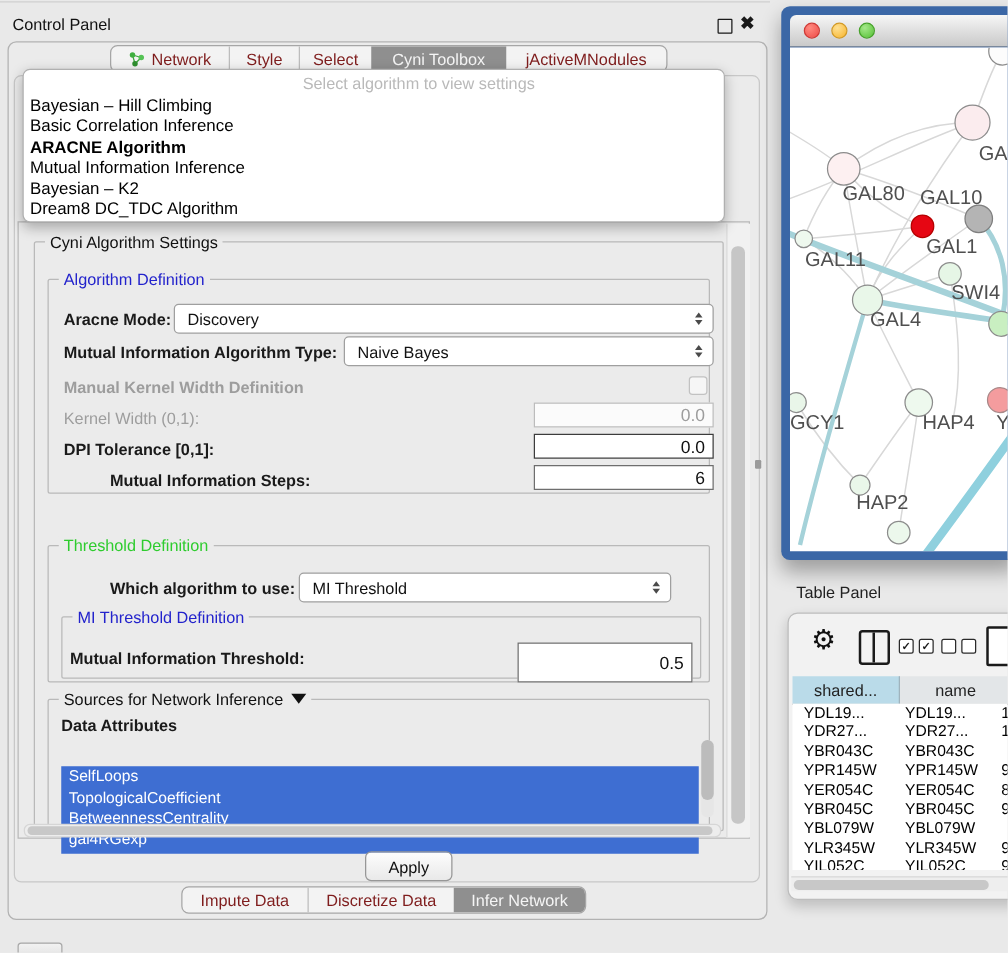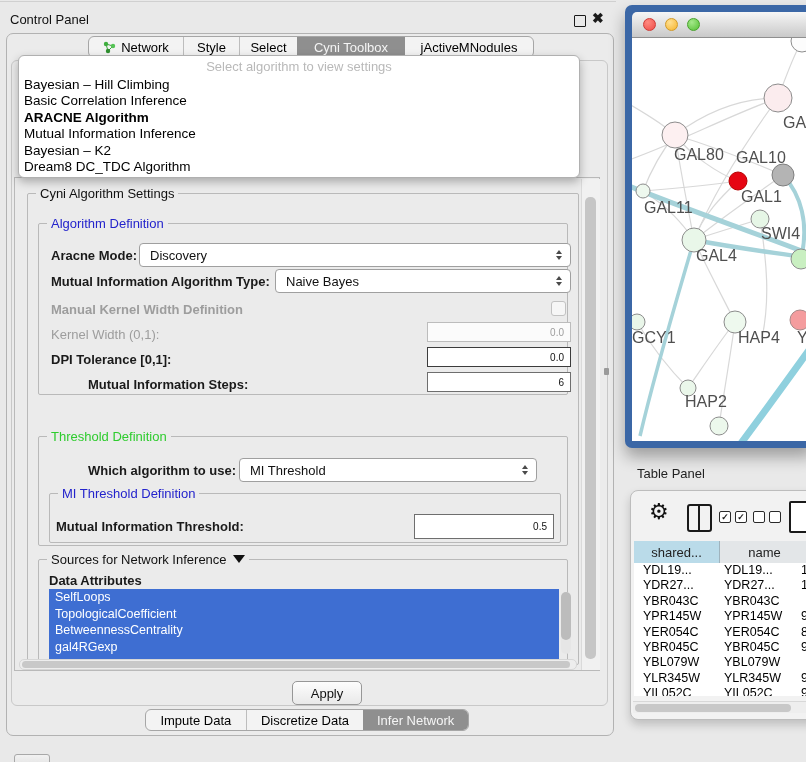--- a/index.html
+++ b/index.html
@@ -11,62 +11,62 @@
   
   .topline{left:0;top:1px;width:616px;height:1px;background:#d0d0d0;}
   .cp-title{left:10px;top:12px;font-size:13px;color:#111;}
   .float-btn{left:574px;top:15px;width:10px;height:10px;border:1.5px solid #1a1a1a;border-radius:1px;background:transparent;}
   .close-btn{left:592px;top:10px;font-size:14px;font-weight:bold;color:#1a1a1a;}
   .cp-box{left:6px;top:33px;width:606px;height:701px;border:1px solid #b2b2b2;border-radius:7px;background:#ebebeb;}
   .cp-inner{left:11px;top:60px;width:595px;height:644px;border:1px solid #c8c8c8;border-radius:6px;background:#ebebeb;}
 
   
   .seg-bar{display:flex;border:1px solid #a6a6a6;border-radius:6px;background:#f3f3f3;overflow:hidden;height:22px;box-sizing:border-box;}
-  .seg{display:flex;align-items:center;justify-content:center;font-size:13px;color:#000000;white-space:nowrap;height:100%;box-sizing:border-box;}
+  .seg{display:flex;align-items:center;justify-content:center;font-size:13px;color:#7f1d1d;white-space:nowrap;height:100%;box-sizing:border-box;}
   .seg + .seg{border-left:1px solid #bdbdbd;}
   .seg.sel{background:#8f8f8f;color:#f5f5f5;border-left:none;}
   .seg.sel + .seg{border-left:none;}
   .top-tabs{left:88px;top:36px;width:446px;}
   .bottom-tabs{left:145px;top:709px;width:324px;}
   .net-ico{width:13px;height:13px;margin-right:5px;}
 
   
   .popup{left:18px;top:55px;width:560px;height:121px;background:#ffffff;border:1px solid #b0b0b0;border-radius:6px;
          box-shadow:0 4px 10px rgba(0,0,0,0.28);z-index:30;}
-  .popup-ph{position:absolute;left:0;top:3px;width:100%;text-align:center;color:#b9b9b9;font-size:13px;}
+  .popup-ph{position:absolute;left:0;top:3px;width:100%;text-align:center;color:#b9b9b9;font-size:13px;padding-left:36px;}
   .popup-items{position:absolute;left:0;top:21px;width:100%;}
   .popup-item{font-size:13.5px;color:#000;padding:0 0 0 5px;height:16.4px;line-height:16.4px;}
   .popup-item.bold{font-weight:bold;}
 
   
   .viewport{left:14px;top:177px;width:586px;height:494px;border:1px solid #b9b9b9;background:#ebebeb;box-sizing:border-box;}
   .group{position:absolute;border:1px solid #b9b9b9;border-radius:2px;box-sizing:border-box;}
   .group-title{position:absolute;top:-8px;left:8px;background:#ebebeb;padding:0 4px;font-size:13px;white-space:nowrap;}
   .t-black{color:#111;}
   .t-blue{color:#2323cc;}
   .t-green{color:#2ecc2e;}
   .lbl{position:absolute;font-size:13px;font-weight:bold;color:#1a1a1a;white-space:nowrap;}
   .lbl.dis{color:#9d9d9d;}
   .combo{position:absolute;background:#fff;border:1px solid #9f9f9f;border-radius:4px;height:24px;box-sizing:border-box;
          font-size:13px;color:#111;display:flex;align-items:center;padding-left:10px;}
   .spin{position:absolute;right:8px;top:50%;transform:translateY(-50%);display:flex;flex-direction:column;gap:2px;}
   .spin i{display:block;width:0;height:0;border-left:3.5px solid transparent;border-right:3.5px solid transparent;}
   .spin .up{border-bottom:4px solid #4a4a4a;}
   .spin .dn{border-top:4px solid #4a4a4a;}
-  .field{position:absolute;background:#fff;height:20px;box-sizing:border-box;font-size:10px;color:#111;
+  .field{position:absolute;background:#fff;height:20px;box-sizing:border-box;font-size:14px;color:#111;
          display:flex;align-items:center;justify-content:flex-end;padding-right:6px;}
   .field.dis{border:1px solid #bcbcbc;background:#fbfbfb;color:#9d9d9d;}
   .field.dark{border:1.5px solid #3c3c3c;}
   .field.mid{border:1px solid #6e6e6e;}
   .checkbox{position:absolute;width:13px;height:13px;border:1px solid #c2c2c2;border-radius:3px;background:#f6f6f6;}
   .tri-right{display:inline-block;width:0;height:0;border-top:6px solid transparent;border-bottom:6px solid transparent;
              border-left:8px solid #111;margin-left:8px;vertical-align:-1px;}
   .tri-down{display:inline-block;width:0;height:0;border-left:6px solid transparent;border-right:6px solid transparent;
             border-top:8px solid #111;margin-left:6px;vertical-align:1px;}
-  .attr-list{position:absolute;background:#3e6ed2;overflow:hidden;}
+  .attr-list{position:absolute;background:#3e6ed2;overflow:hidden;margin-top:24px;}
   .attr-item{font-size:12.5px;color:#fff;padding-left:6px;height:16.5px;line-height:16.5px;white-space:nowrap;}
   .vtrack{position:absolute;background:#f1f1f1;border-left:1px solid #dadada;}
   .vthumb{position:absolute;background:#c6c6c6;border-radius:5px;}
   .htrack{position:absolute;background:#ededed;border:1px solid #d6d6d6;border-radius:5px;box-sizing:border-box;}
   .hthumb{position:absolute;background:#c8c8c8;border-radius:4px;}
 
   .apply-btn{left:292px;top:681px;width:68px;height:22px;border:1px solid #979797;border-radius:5px;
              background:linear-gradient(#fdfdfd,#e9e9e9);font-size:13px;color:#111;
              display:flex;align-items:center;justify-content:center;}
   .bl-btn{left:14px;top:754px;width:34px;height:14px;border:1px solid #a8a8a8;border-radius:3px;
@@ -219,21 +219,21 @@
           <span>MI Threshold</span>
           <span class="spin">
               <i class="up"></i>
               <i class="dn"></i>
             </span>
         </div>
 
         <div class="group" style="left:10px;top:56px;width:512px;height:50px;">
           <div class="group-title t-blue">MI Threshold Definition</div>
           <div class="lbl" style="left:6px;top:25px;">Mutual Information Threshold:</div>
-          <div class="field mid" style="left:364px;top:20px;width:140px;height:25px;">
+          <div class="field mid" style="left:364px;top:20px;width:140px;height:32px;">
             <span>0.5</span>
           </div>
         </div>
       </div>
 
       <div class="group" style="left:10px;top:365px;width:530px;height:106px;">
         <div class="group-title t-black">
           <span>Sources for Network Inference</span><span class="tri-down"></span>
         </div>
         <div class="lbl" style="left:10px;top:13px;">Data Attributes</div>

